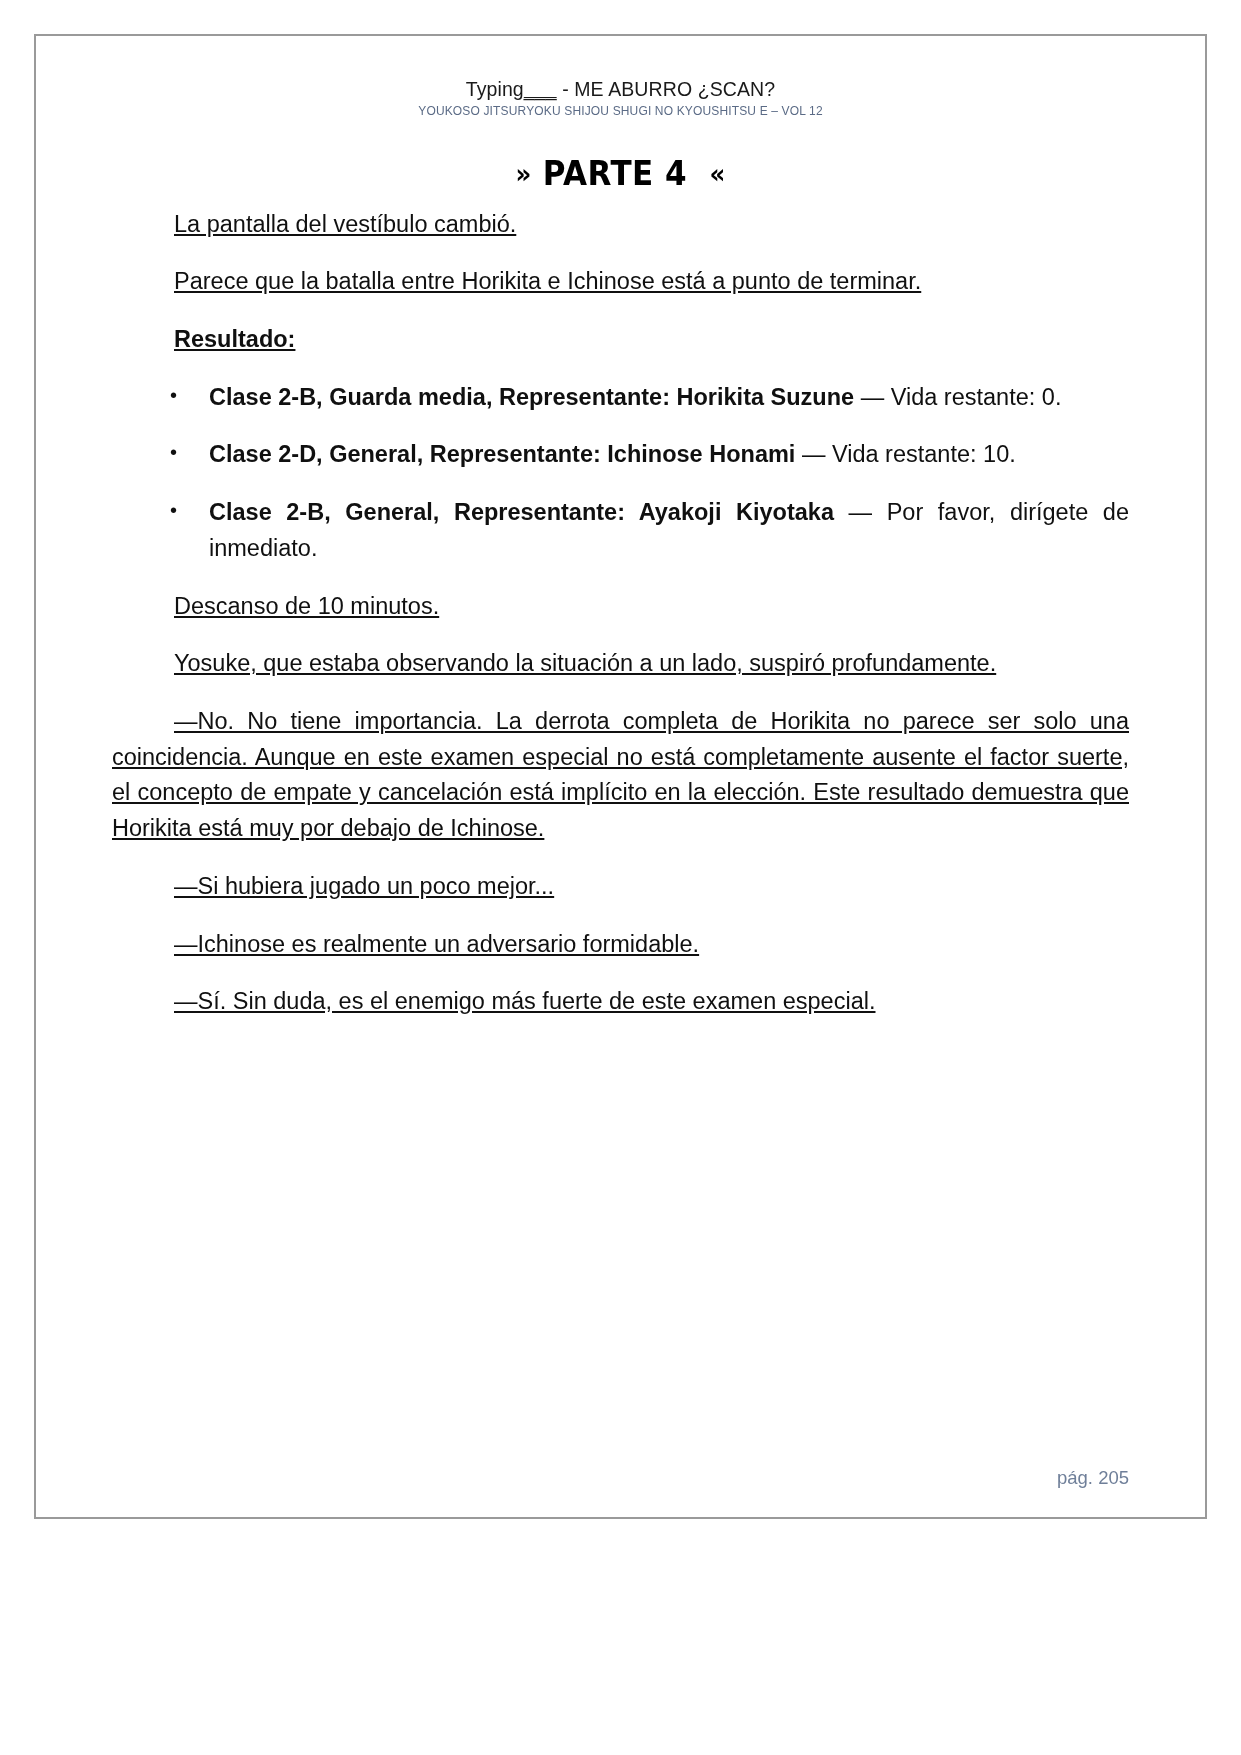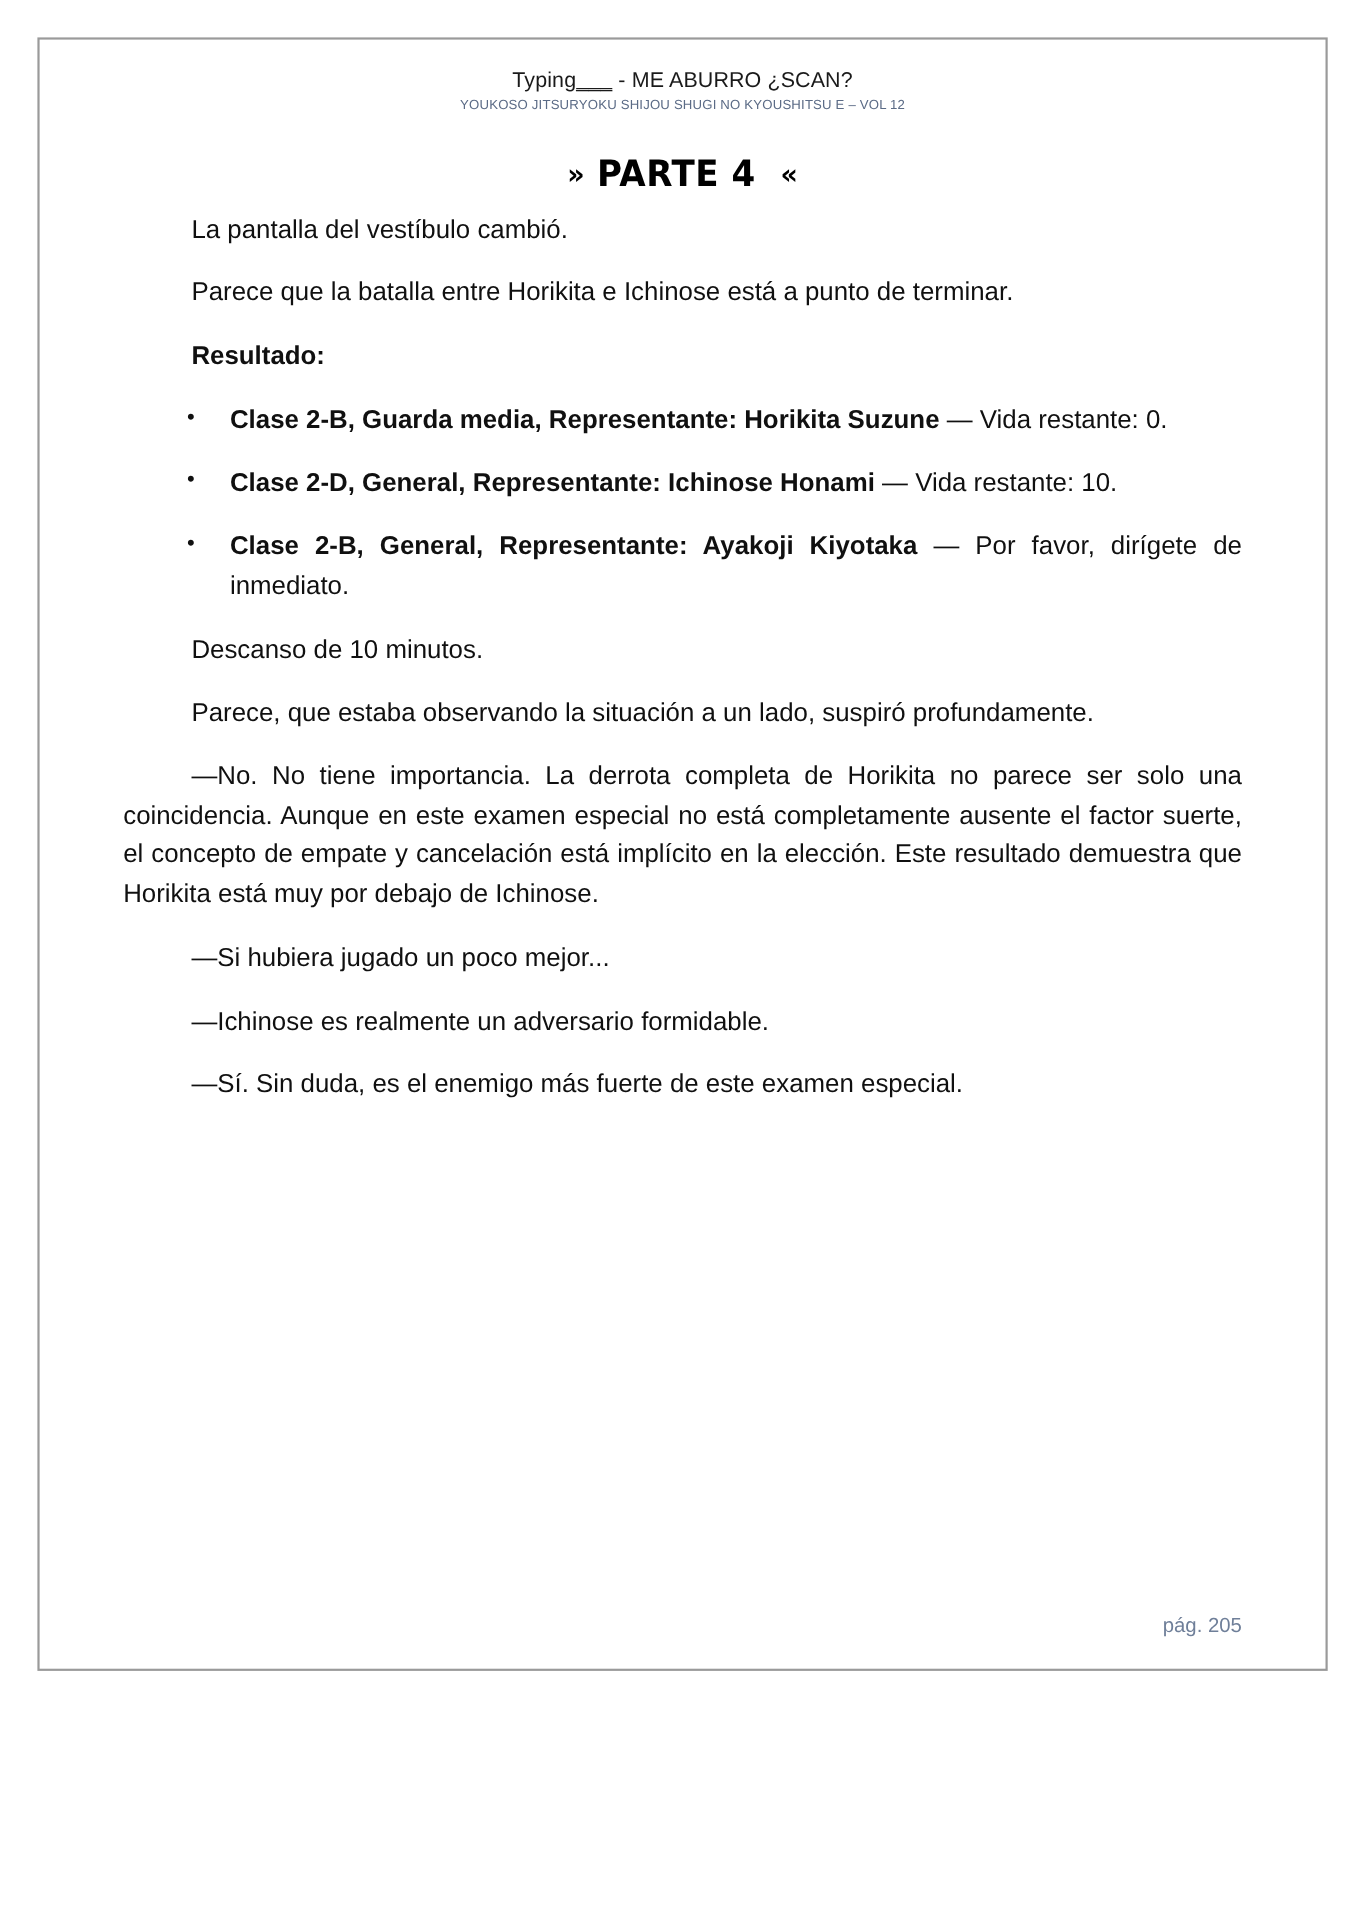--- a/index.html
+++ b/index.html
@@ -24,21 +24,21 @@
     top: 34px;
     width: 1173px;
     height: 1485px;
     border: 2px solid #9a9a9a;
     background: #ffffff;
   }
   .page-inner {
     position: relative;
     width: 100%;
     height: 100%;
-    padding: 28px 76px 0 76px;
+    padding: 44px 76px 0 76px;
   }
 
   
   .hdr {
     text-align: center;
     line-height: 1.0;
   }
   .hdr-line1 {
     font-size: 19.5px;
     color: #1a1a1a;
@@ -77,21 +77,21 @@
     margin-top: 14px;
     font-size: 23.5px;
     line-height: 1.52;
     color: #101010;
   }
   p.para {
     margin: 0 0 22px 0;
     text-align: justify;
     text-justify: inter-word;
   }
-  p.para.indent { text-indent: 62px; }
+  p.para.indent { text-indent: 62px; text-decoration: underline; }
   p.para.left { text-align: left; }
 
   b, .b { font-weight: bold; }
 
   
   ul.blist {
     list-style: none;
     margin: 0 0 22px 0;
     padding: 0;
   }
@@ -151,21 +151,21 @@
         </li>
         <li>
           <span class="bullet">•</span><b>Clase 2-B, General, Representante: Ayakoji Kiyotaka</b><span> — Por favor, dirígete de inmediato.</span>
         </li>
       </ul>
 
       <p class="para indent left">Descanso de 10 minutos.</p>
 
 
 
-      <p class="para indent left">Parece, que estaba observando la situación a un lado, suspiró profundamente.</p>
+      <p class="para indent left">Yosuke, que estaba observando la situación a un lado, suspiró profundamente.</p>
 
       <p class="para indent">—No. No tiene importancia. La derrota completa de Horikita no parece ser solo una coincidencia. Aunque en este examen especial no está completamente ausente el factor suerte, el concepto de empate y cancelación está implícito en la elección. Este resultado demuestra que Horikita está muy por debajo de Ichinose.</p>
 
       <p class="para indent left">—Si hubiera jugado un poco mejor...</p>
 
 
       <p class="para indent left">—Ichinose es realmente un adversario formidable.</p>
 
       <p class="para indent left">—Sí. Sin duda, es el enemigo más fuerte de este examen especial.</p>
 

